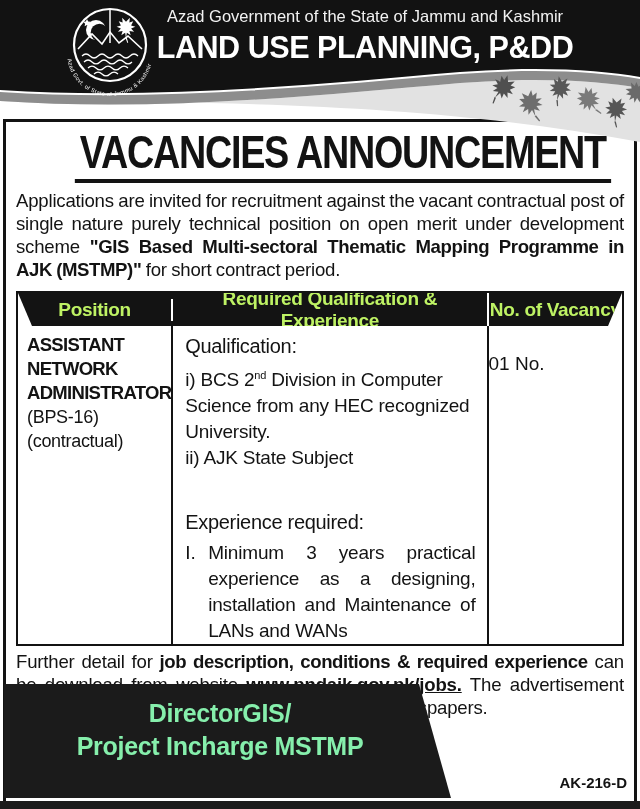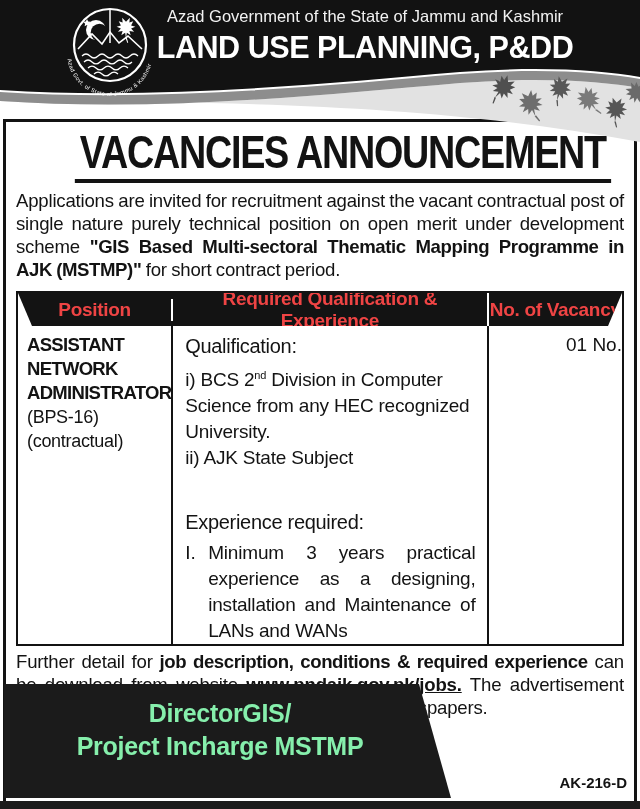--- a/index.html
+++ b/index.html
@@ -22,33 +22,33 @@
   }
   .para{
     font-size:18.6px;line-height:23px;letter-spacing:-.2px;word-spacing:-.6px;
     text-align:justify;margin:4px 0 0;
   }
   .para b{letter-spacing:-.4px}
   .weblink{font-weight:bold;text-decoration:underline;color:#131313;cursor:pointer}
   
   .vtable{margin-top:10px;border:2.5px solid #131313}
   .thead{
-    display:flex;align-items:center;height:33px;background:#131313;color:#ef4444;
+    display:flex;align-items:center;height:33px;background:#131313;color:#bef264;
     font-weight:bold;font-size:19px;letter-spacing:-.3px;
     clip-path:polygon(0 0,100% 0,calc(100% - 14px) 100%,14px 100%);
   }
   .th{box-sizing:border-box;text-align:center}
   .th-1{width:25.7%;border-right:2.5px solid #fff}
   .th-2{width:52.2%;border-right:2.5px solid #fff}
   .th-3{width:22.1%}
   .tbody{display:flex;min-height:261px}
   .td{box-sizing:border-box}
   .td-1{width:25.7%;border-right:2.5px solid #131313;padding:7px 4px 0 9px}
   .td-2{width:52.2%;border-right:2.5px solid #131313;padding:5px 11px 0 12px}
-  .td-3{width:22.1%;text-align:right;padding-top:8px}
+  .td-3{width:22.1%;text-align:left;padding-top:27px}
   .pos-name{font-weight:bold;font-size:18.5px;line-height:24px;letter-spacing:-.7px}
   .pos-sub{font-size:18px;line-height:24px;letter-spacing:-.3px}
   .q-label{font-weight:normal;font-size:20px;line-height:31px;letter-spacing:-.3px}
   .q-item{font-size:19px;line-height:26px;letter-spacing:-.2px}
   .q-item sup{font-size:11px}
   .exp-label{margin-top:36px}
   .exp-item{display:flex;font-size:19px;line-height:26px;margin-top:2px}
   .exp-marker{width:23px;flex:none}
   .exp-text{flex:1;text-align:justify;letter-spacing:-.2px}
   .vacancy{font-size:19px}

